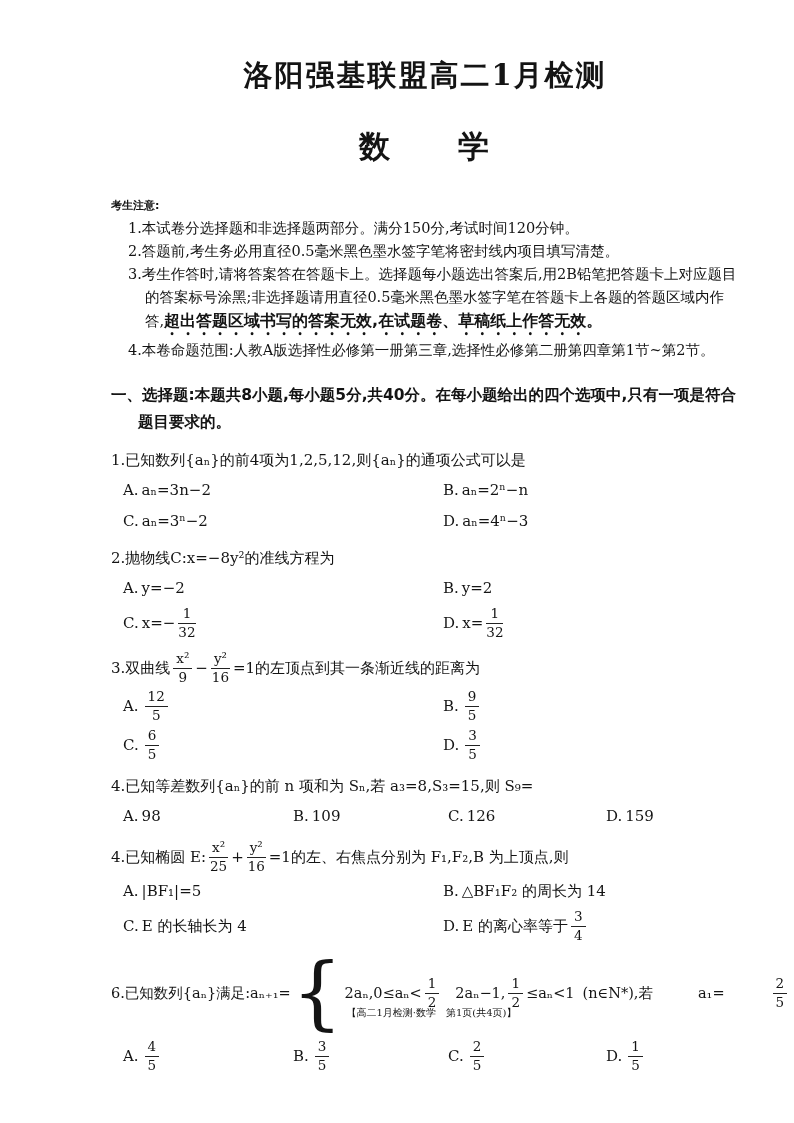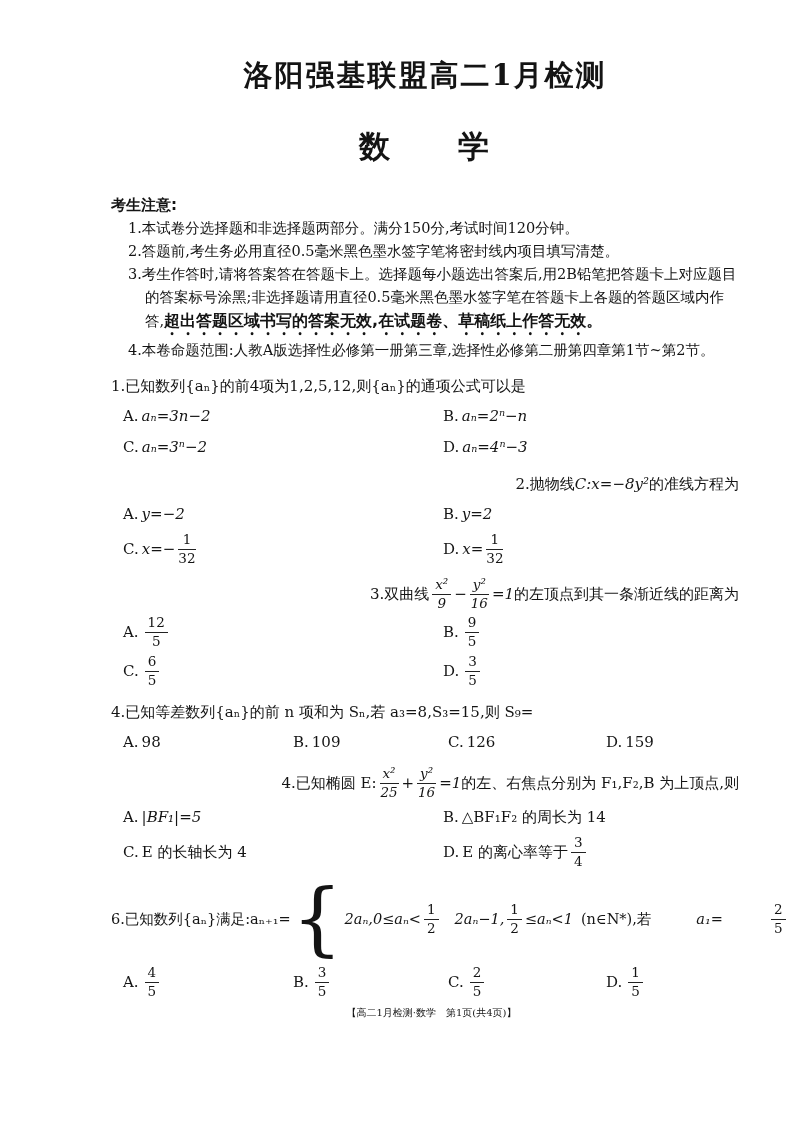--- a/index.html
+++ b/index.html
@@ -12,43 +12,43 @@
   }
   .title{
     text-align:center;font-size:29px;font-weight:700;letter-spacing:2px;
     margin:10px 0 0 0;
   }
   .subject{
     text-align:center;font-size:31px;font-weight:700;margin-top:30px;letter-spacing:2px;
   }
   .notice{margin-top:26px;font-size:14.5px;line-height:23px;}
   .notice-heading{
-    font-size:15px;font-weight:700;
+    font-size:11px;font-weight:700;
     font-family:"DejaVu Sans","Liberation Sans",sans-serif;
   }
   .notice-item{padding-left:34px;text-indent:-17px;}
   .em-dots{
     font-weight:700;font-size:16px;
     font-family:"DejaVu Sans","Liberation Sans",sans-serif;
     -webkit-text-emphasis:filled dot;text-emphasis:filled dot;
     -webkit-text-emphasis-position:under right;text-emphasis-position:under right;
   }
   .sec-heading{
     margin-top:20px;font-weight:700;font-size:15.5px;line-height:27px;
     padding-left:27px;text-indent:-27px;
     font-family:"DejaVu Sans","Liberation Sans",sans-serif;
   }
   .q{margin-top:11px;font-size:15px;line-height:26px;}
-  .q-stem{display:flex;align-items:center;flex-wrap:nowrap;justify-content:flex-end;}
+  .q-stem{display:flex;align-items:center;flex-wrap:nowrap;}
   .q-stem-plain{display:block;}
   .opts2{display:grid;grid-template-columns:320px 1fr;padding-left:12px;row-gap:5px;margin-top:4px;}
   .opts4{display:grid;grid-template-columns:170px 155px 158px 1fr;padding-left:12px;margin-top:4px;}
   .opt{display:flex;align-items:center;}
   .olabel{margin-right:3px;}
-  .fm{font-style:italic;}
+  .fm{}
   .fr{
     display:inline-block;text-align:center;vertical-align:middle;
     line-height:1.15;margin:0 3px;font-size:13.5px;
   }
   .fr .nu{display:block;border-bottom:1px solid #222;padding:0 3px 1px 3px;}
   .fr .de{display:block;padding-top:1px;}
   .q6line{display:flex;align-items:center;white-space:nowrap;font-size:14.5px;margin-top:16px;}
   .brace{font-size:80px;font-weight:300;line-height:0.85;margin:0 2px 0 1px;font-family:"DejaVu Serif",serif;}
   .cases{display:inline-flex;gap:13px;}
   .case{display:inline-flex;align-items:center;}
@@ -67,20 +67,21 @@
   <div class="subject">数　　学</div>
 
   <div class="notice">
     <div class="notice-heading">考生注意:</div>
     <div class="notice-item">1.本试卷分选择题和非选择题两部分。满分150分,考试时间120分钟。</div>
     <div class="notice-item">2.答题前,考生务必用直径0.5毫米黑色墨水签字笔将密封线内项目填写清楚。</div>
     <div class="notice-item"><span>3.考生作答时,请将答案答在答题卡上。选择题每小题选出答案后,用2B铅笔把答题卡上对应题目的答案标号涂黑;非选择题请用直径0.5毫米黑色墨水签字笔在答题卡上各题的答题区域内作答,</span><span class="em-dots">超出答题区域书写的答案无效,在试题卷、草稿纸上作答无效。</span></div>
     <div class="notice-item">4.本卷命题范围:人教A版选择性必修第一册第三章,选择性必修第二册第四章第1节~第2节。</div>
   </div>
 
+  <div class="sec-heading">一、选择题:本题共8小题,每小题5分,共40分。在每小题给出的四个选项中,只有一项是符合题目要求的。</div>
 
   <div class="q">
     <span class="q-stem-plain">1.已知数列{aₙ}的前4项为1,2,5,12,则{aₙ}的通项公式可以是</span>
     <div class="opts2">
       <div class="opt">
           <span class="olabel">A.</span>
           <span class="fm">aₙ=3n−2</span>
         </div>
       <div class="opt">
           <span class="olabel">B.</span>

